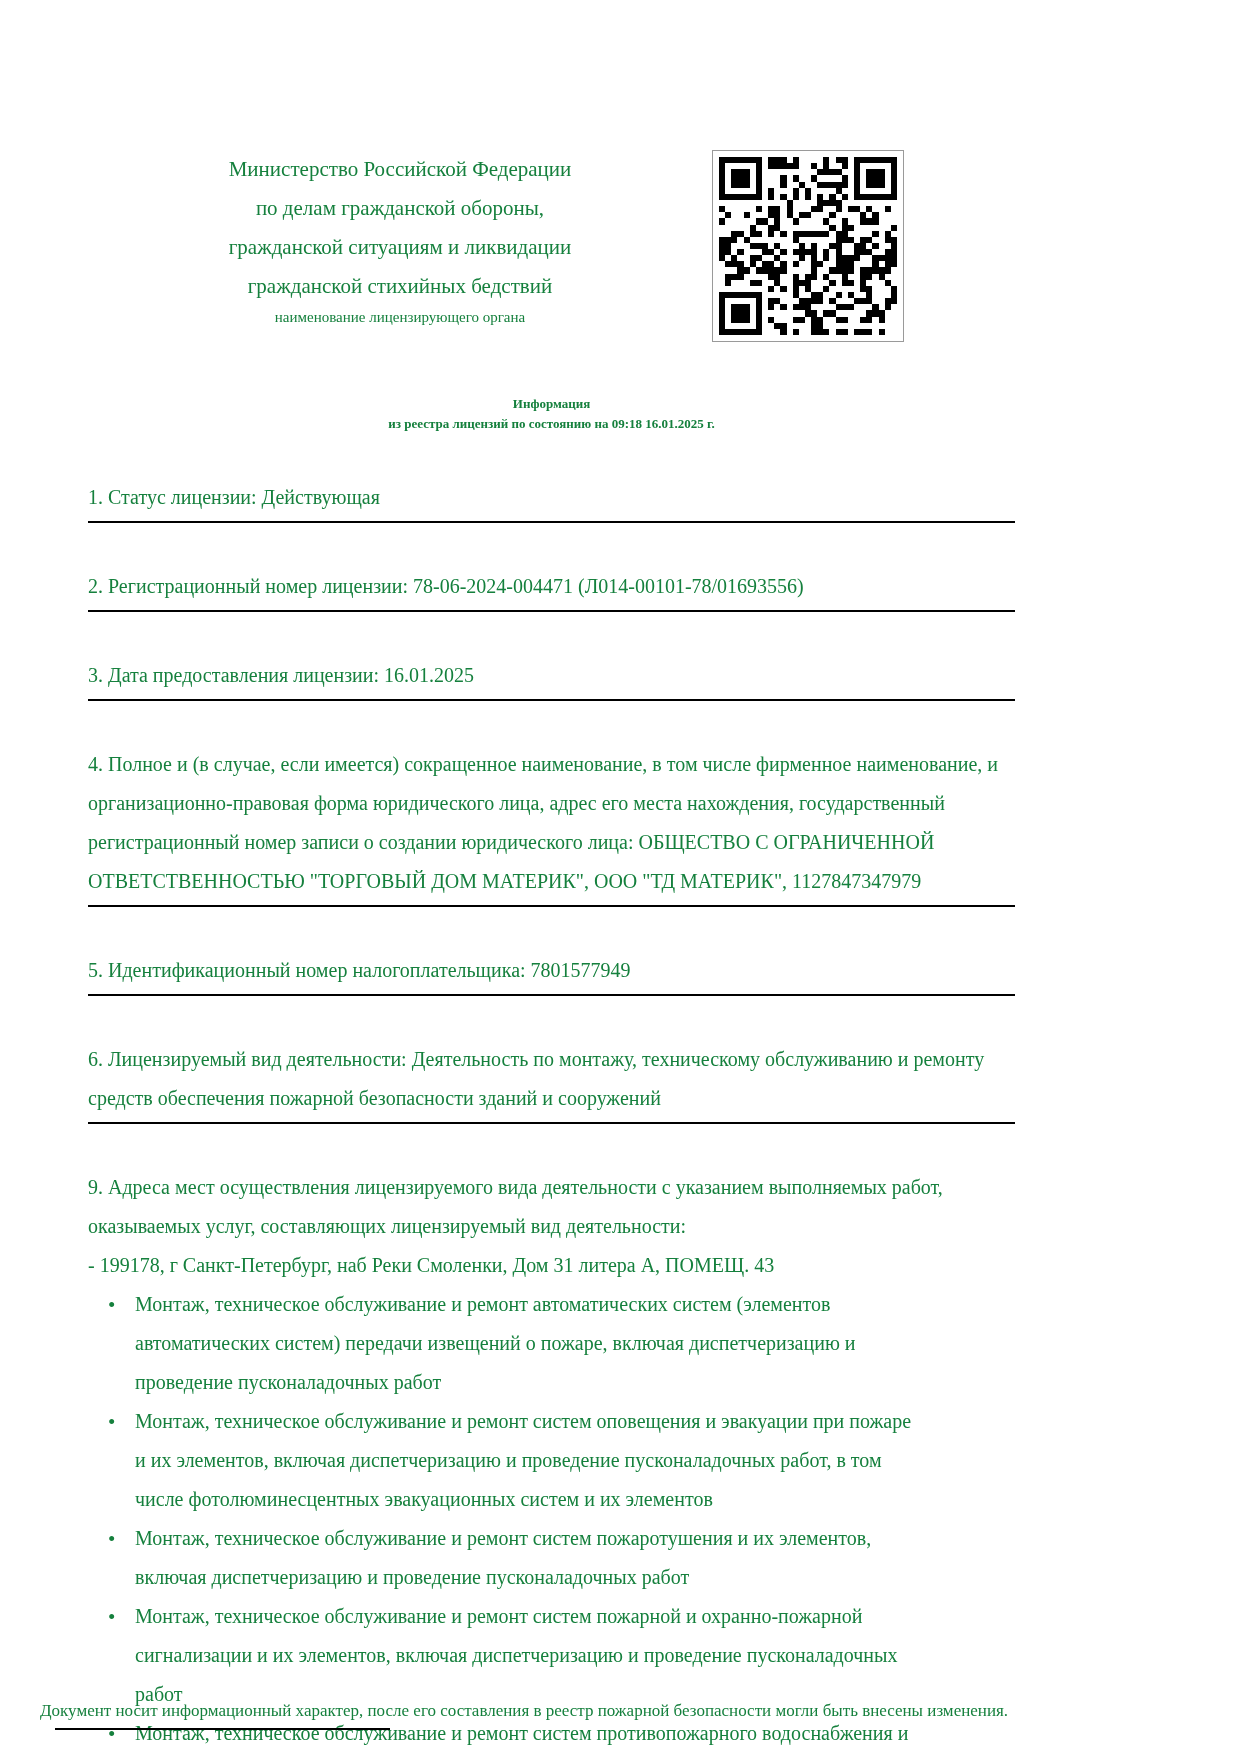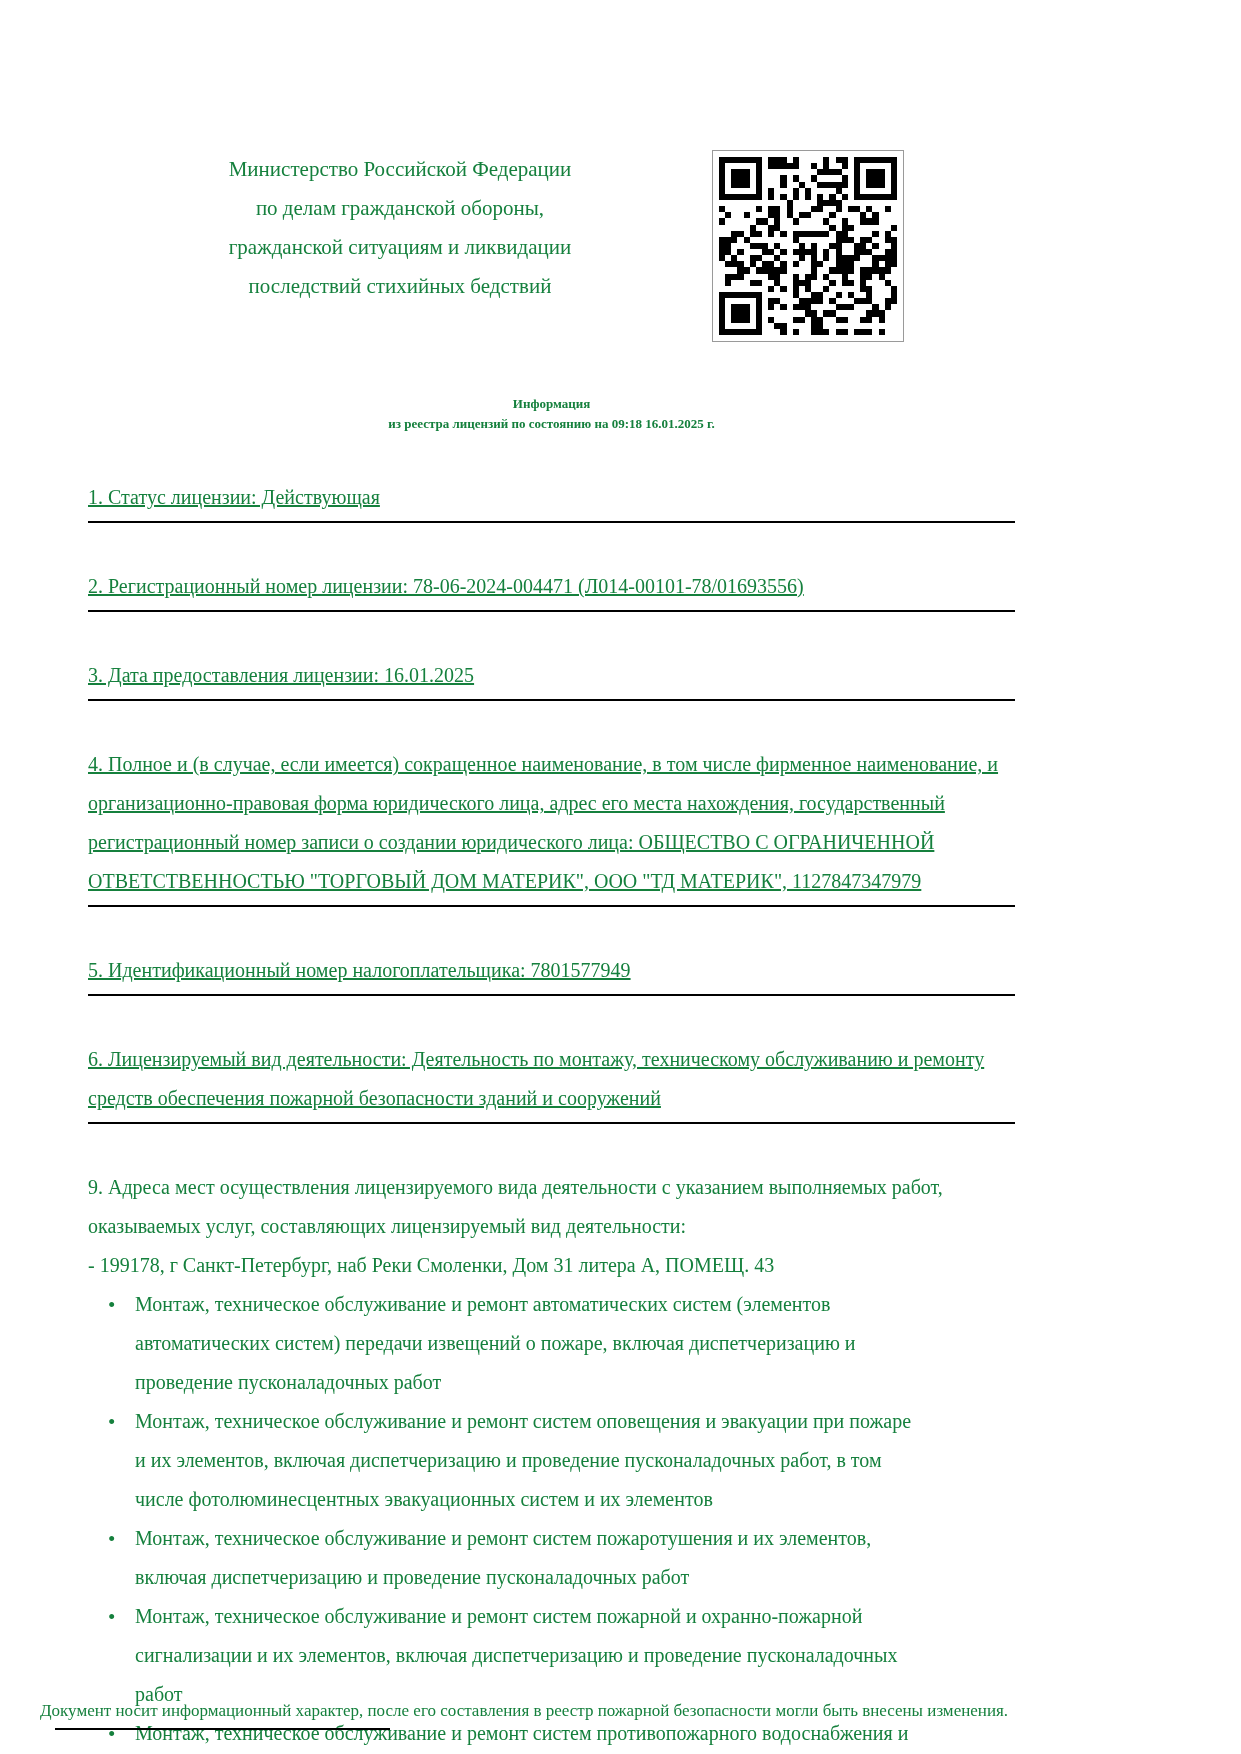--- a/index.html
+++ b/index.html
@@ -37,21 +37,20 @@
   
   .field {
     font-size: 20px;
     line-height: 1.95;
     margin-top: 0;
   }
   .underlined {
     border-bottom: 2px solid #000;
     padding-bottom: 4px;
     margin-bottom: 44px;
-    text-decoration: underline;
   }
   .first-field { margin-top: 44px; }
 
   
   .field7-intro { font-size: 20px; line-height: 1.95; }
   .field7-address { font-size: 20px; line-height: 1.95; }
   ul.works { list-style: none; margin: 0; padding: 0 0 0 20px; }
   ul.works li {
     position: relative;
     padding-left: 27px;
@@ -87,21 +86,22 @@
 
 <div class="page">
 
   <div class="content">
 
     <div class="header-row">
       <div class="ministry-block">
         <span class="ministry-line">Министерство Российской Федерации</span>
         <span class="ministry-line">по делам гражданской обороны,</span>
         <span class="ministry-line">гражданской ситуациям и ликвидации</span>
-        <span class="ministry-line">последствий стихийных бедствий</span>
+        <span class="ministry-line">гражданской стихийных бедствий</span>
+        <span class="ministry-caption">наименование лицензирующего органа</span>
       </div>
       <div class="qr-box">
         <svg id="qr" xmlns="http://www.w3.org/2000/svg" viewBox="0 0 174 174">
             <rect x="48" y="0" width="6" height="6"></rect>
             <rect x="54" y="0" width="6" height="6"></rect>
             <rect x="60" y="0" width="6" height="6"></rect>
             <rect x="72" y="0" width="6" height="6"></rect>
             <rect x="102" y="0" width="6" height="6"></rect>
             <rect x="114" y="0" width="6" height="6"></rect>
             <rect x="120" y="0" width="6" height="6"></rect>

